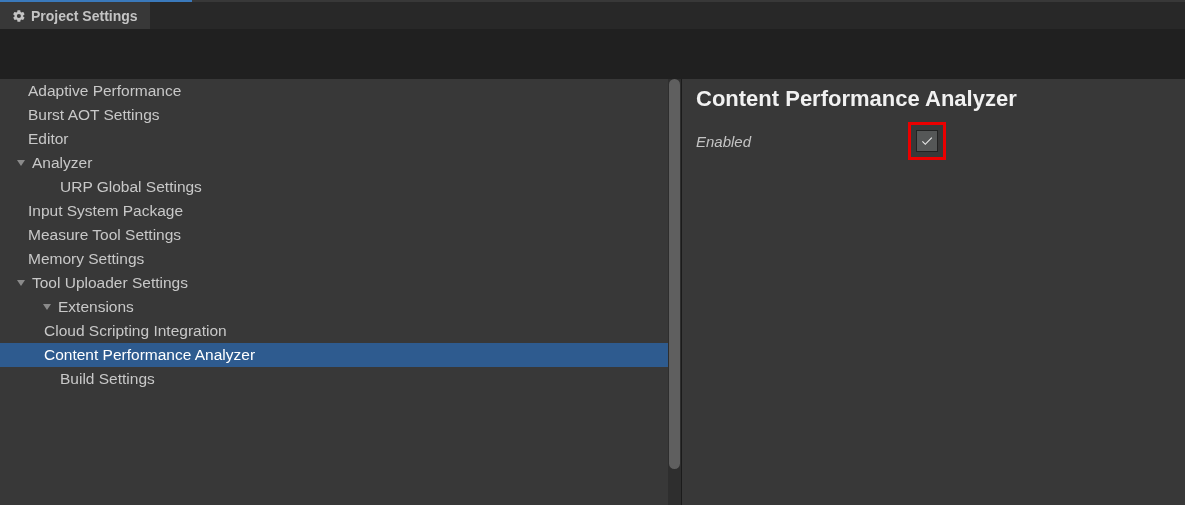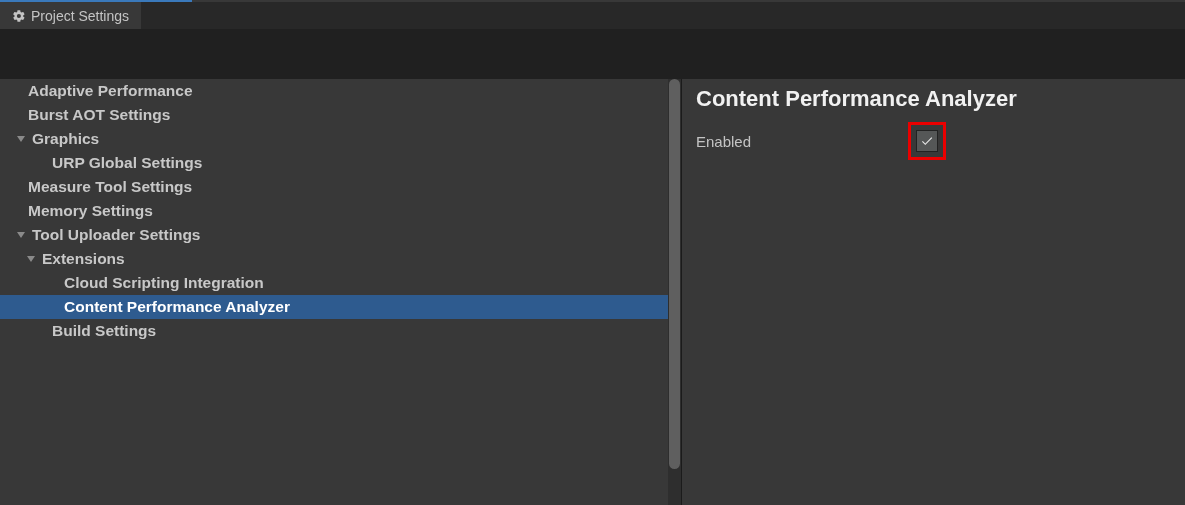--- a/index.html
+++ b/index.html
@@ -23,20 +23,21 @@
   .top-highlight {
     height: 2px;
     background: #3a79bb;
     width: 192px;
   }
   .tab-bar {
     background: #282828;
     height: 27px;
     display: flex;
     align-items: stretch;
+    font-weight: bold;
   }
   .tab {
     background: #383838;
     display: flex;
     align-items: center;
     gap: 5px;
     padding: 0 12px;
     font-size: 14px;
     color: #c4c4c4;
   }
@@ -54,21 +55,20 @@
   }
   .sidebar-container {
     width: 681px;
     display: flex;
     background: #383838;
   }
   .sidebar {
     flex: 1;
     min-width: 0;
     overflow: hidden;
-    font-weight: bold;
   }
   .tree-item {
     display: flex;
     align-items: center;
     height: 24px;
     font-size: 15.5px;
     color: #c8c8c8;
     cursor: pointer;
     white-space: nowrap;
   }
@@ -87,24 +87,24 @@
     flex-shrink: 0;
   }
   .tree-caret svg {
     display: block;
     fill: #8a8a8a;
   }
   .tree-label {
     padding-left: 2px;
   }
   .indent-0 .tree-label-wrapper { padding-left: 8px; }
-  .indent-1 .tree-label-wrapper { padding-left: 32px; }
-  .indent-2 .tree-label-wrapper { padding-left: 44px; }
-
-  .indent-1.haswrapper .tree-label-wrapper { padding-left: 18px; }
+  .indent-1 .tree-label-wrapper { padding-left: 40px; }
+  .indent-2 .tree-label-wrapper { padding-left: 24px; }
+
+  .indent-1.haswrapper .tree-label-wrapper { padding-left: 34px; }
 
   .tree-label-wrapper {
     display: flex;
     align-items: center;
   }
 
   .scrollbar-track {
     width: 13px;
     background: #2e2e2e;
     position: relative;
@@ -130,20 +130,21 @@
   .content-title {
     font-size: 22px;
     font-weight: 700;
     color: #f1f1f1;
     margin-bottom: 10px;
   }
   .property-row {
     display: flex;
     align-items: center;
     font-size: 15px;
+    font-style: italic;
   }
   .property-label {
     width: 214px;
     color: #c4c4c4;
   }
   .checkbox-wrap {
     border: 3px solid #eb0000;
     padding: 5px;
     display: inline-flex;
     margin-left: -2px;
@@ -185,34 +186,46 @@
               <span style="width: 18px; display: inline-block;"></span>
               <span class="tree-label">Adaptive Performance</span>
             </span>
           </div>
           <div class="tree-item indent-0">
             <span class="tree-label-wrapper">
               <span style="width: 18px; display: inline-block;"></span>
               <span class="tree-label">Burst AOT Settings</span>
             </span>
           </div>
+          <div class="tree-item indent-0">
+            <span class="tree-label-wrapper">
+              <span style="width: 18px; display: inline-block;"></span>
+              <span class="tree-label">Editor</span>
+            </span>
+          </div>
           <div class="tree-item indent-0 haswrapper">
             <span class="tree-label-wrapper">
               <span class="tree-caret">
                 <svg width="10" height="10" viewBox="0 0 10 10">
                   <path d="M1 2 L9 2 L5 8 Z"></path>
                 </svg>
               </span>
-              <span class="tree-label">Graphics</span>
+              <span class="tree-label">Analyzer</span>
             </span>
           </div>
           <div class="tree-item indent-1">
             <span class="tree-label-wrapper">
               <span style="width: 18px; display: inline-block;"></span>
               <span class="tree-label">URP Global Settings</span>
+            </span>
+          </div>
+          <div class="tree-item indent-0">
+            <span class="tree-label-wrapper">
+              <span style="width: 18px; display: inline-block;"></span>
+              <span class="tree-label">Input System Package</span>
             </span>
           </div>
           <div class="tree-item indent-0">
             <span class="tree-label-wrapper">
               <span style="width: 18px; display: inline-block;"></span>
               <span class="tree-label">Measure Tool Settings</span>
             </span>
           </div>
           <div class="tree-item indent-0">
             <span class="tree-label-wrapper">

